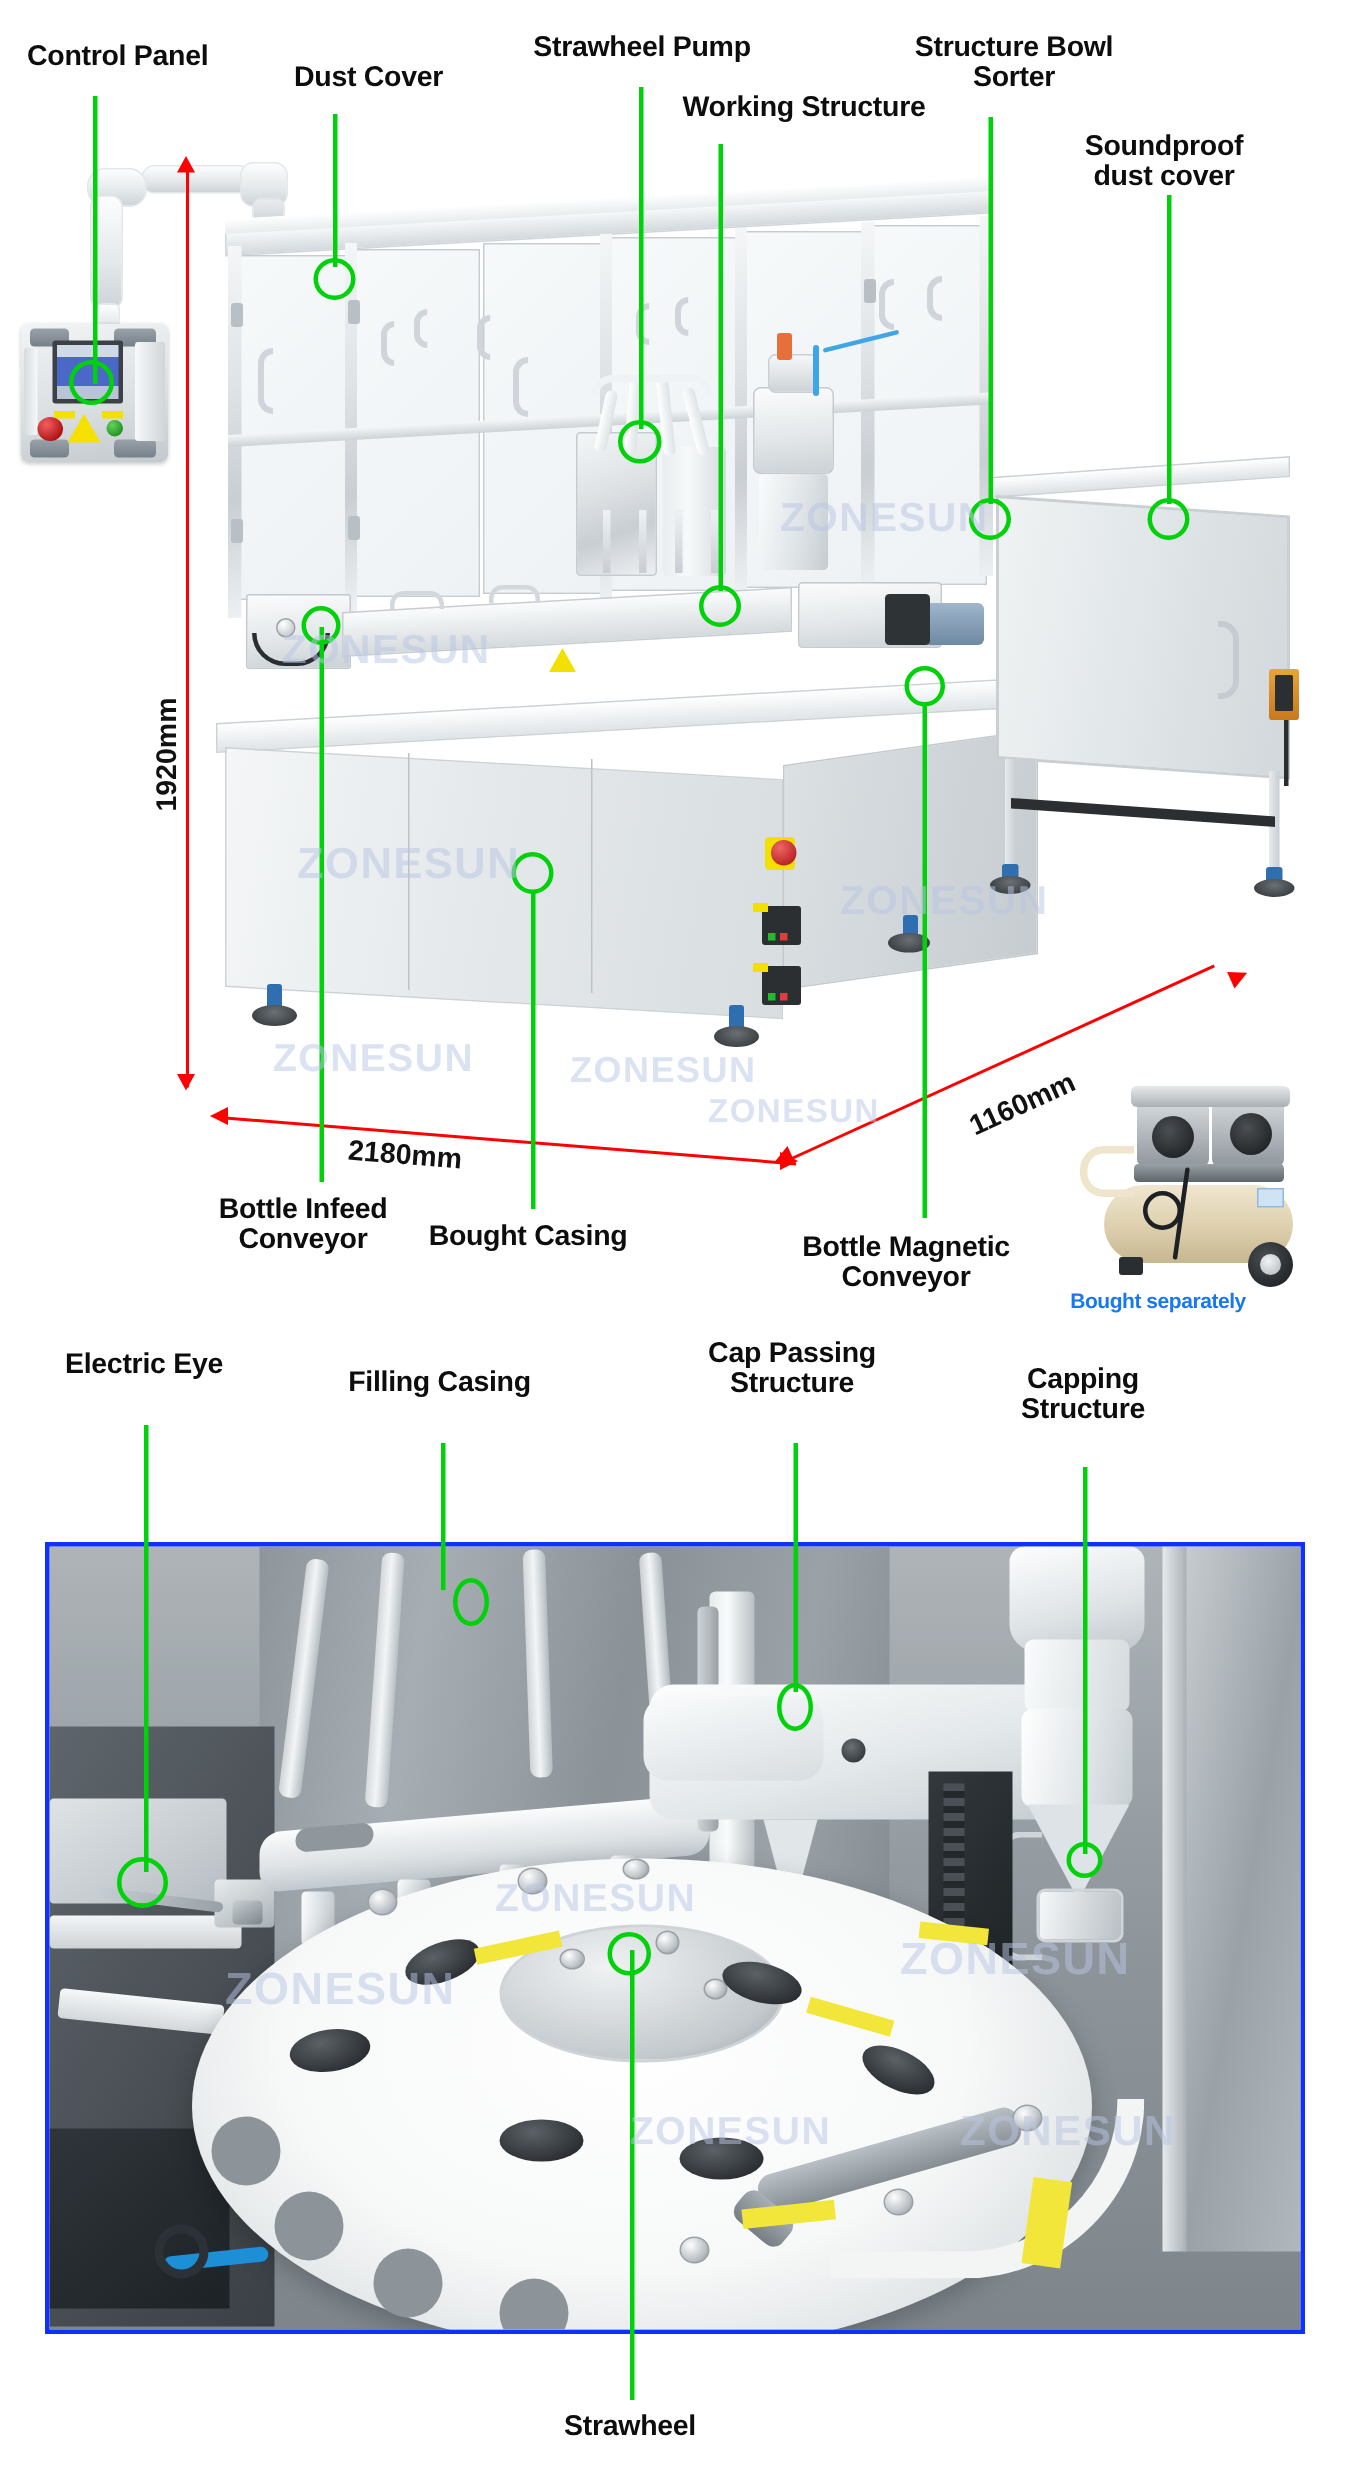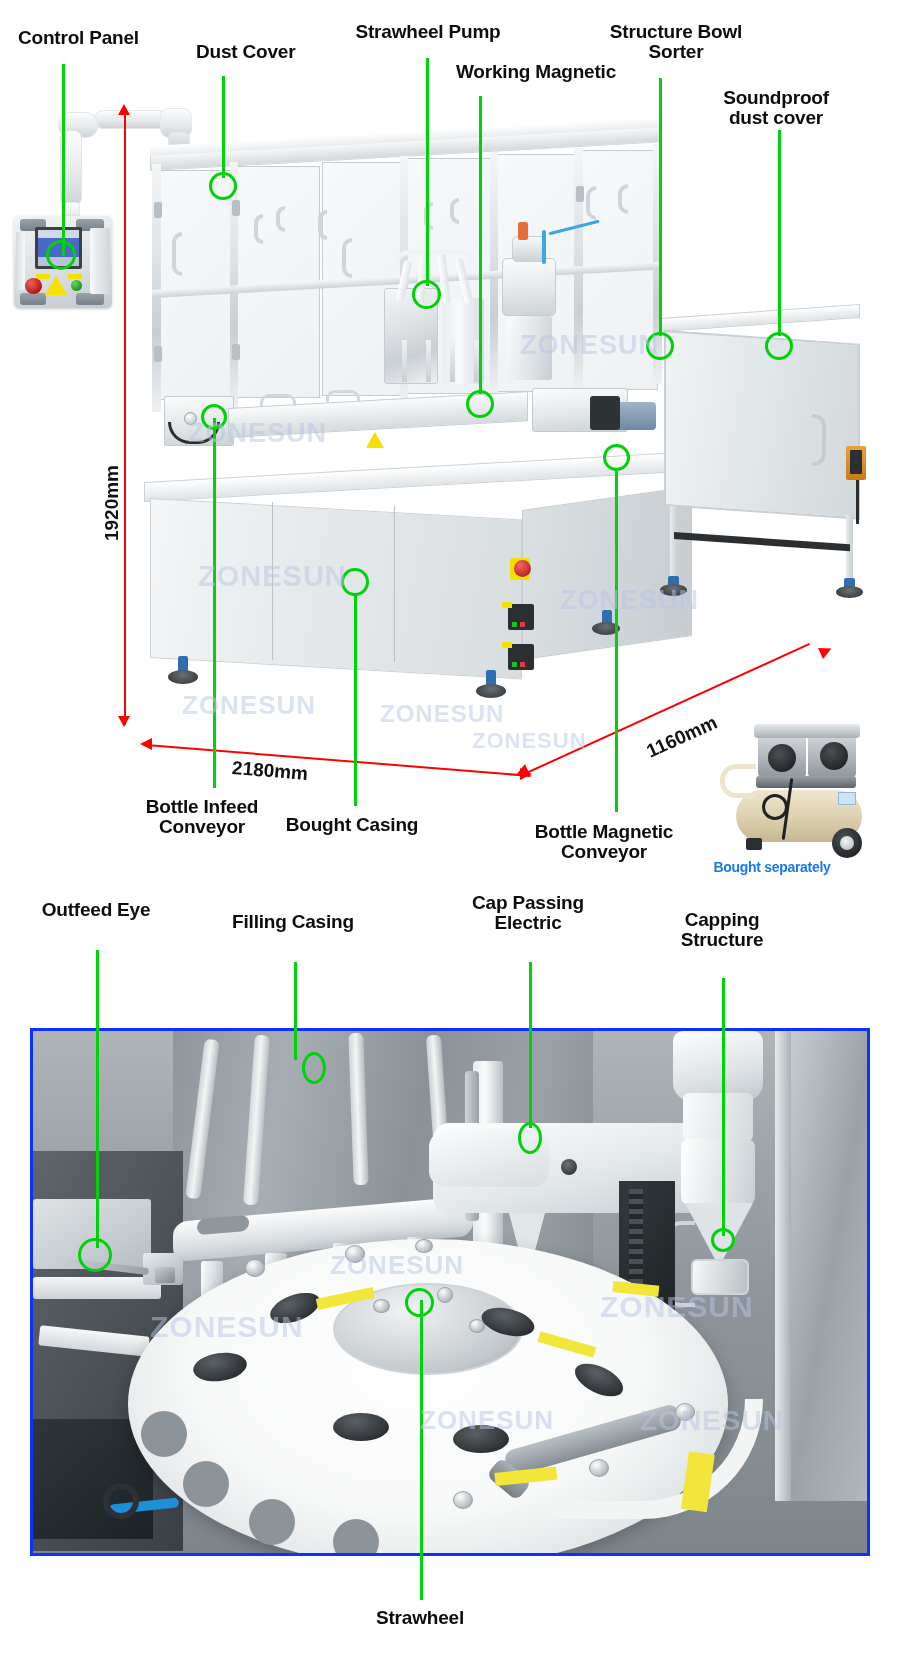--- a/index.html
+++ b/index.html
@@ -403,36 +403,36 @@
     <div class="leader" style="left:354px; top:594px; height:212px;"></div>
     <div class="ring" style="left:341px; top:568px; width:28px; height:28px;"></div>
 
     <div class="leader" style="left:615px; top:470px; height:342px;"></div>
     <div class="ring" style="left:603px; top:444px; width:27px; height:27px;"></div>
   </div>
 
   <div class="label lft" style="left:18px; top:28px;">Control Panel</div>
   <div class="label lft" style="left:196px; top:42px;">Dust Cover</div>
   <div class="label ctr" style="left:428px; top:22px;">Strawheel Pump</div>
-  <div class="label ctr" style="left:536px; top:62px;">Working Magnetic</div>
+  <div class="label ctr" style="left:536px; top:62px;">Working Structure</div>
   <div class="label ctr" style="left:676px; top:22px;">Structure Bowl
 Sorter</div>
   <div class="label ctr" style="left:776px; top:88px;">Soundproof
 dust cover</div>
   <div class="label ctr" style="left:202px; top:797px;">Bottle Infeed
 Conveyor</div>
   <div class="label ctr" style="left:352px; top:815px;">Bought Casing</div>
   <div class="label ctr" style="left:604px; top:822px;">Bottle Magnetic
 Conveyor</div>
   <div class="label ctr blue" style="left:772px; top:860px;">Bought separately</div>
 
-  <div class="label ctr" style="left:96px; top:900px;">Outfeed Eye</div>
+  <div class="label ctr" style="left:96px; top:900px;">Electric Eye</div>
   <div class="label ctr" style="left:293px; top:912px;">Filling Casing</div>
   <div class="label ctr" style="left:528px; top:893px;">Cap Passing
-Electric</div>
+Structure</div>
   <div class="label ctr" style="left:722px; top:910px;">Capping
 Structure</div>
   <div class="label ctr" style="left:420px; top:1608px;">Strawheel</div>
 
   <div id="photo">
     <div class="pbg"></div>
     <div class="panelback"></div>
 
     <div style="position:absolute;left:0;top:120px;width:150px;height:400px;background:linear-gradient(120deg,#5f666b,#474d52 60%,#3a4045);"></div>
     <div style="position:absolute;left:0;top:168px;width:118px;height:70px;background:linear-gradient(150deg,#dfe3e6,#b6bdc2);border-radius:3px;"></div>

